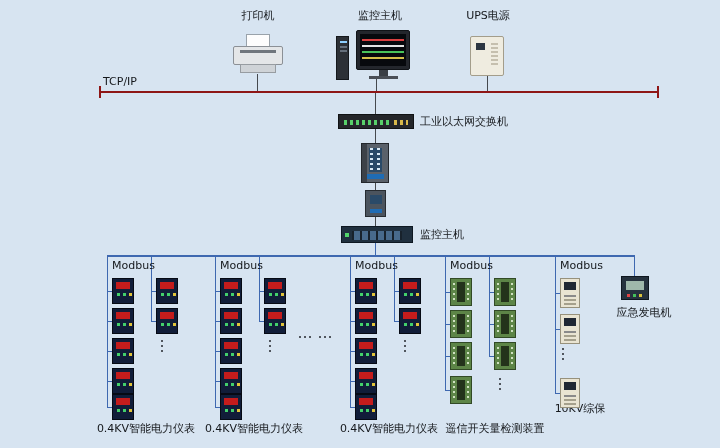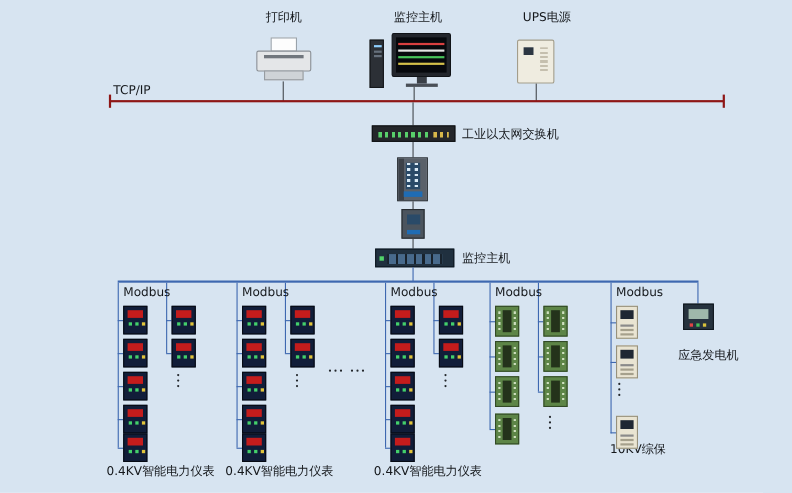--- a/index.html
+++ b/index.html
@@ -101,21 +101,21 @@
   .vdots { box-shadow:0 5px 0 #23272c, 0 10px 0 #23272c; }
   .hdots { box-shadow:5px 0 0 #23272c, 10px 0 0 #23272c, 20px 0 0 #23272c, 25px 0 0 #23272c, 30px 0 0 #23272c; }
 </style>
 </head>
 <body>
 
 <div id="canvas">
 
   <div class="lbl ctr" style="left:228px; top:9px; width:60px;">打印机</div>
   <div class="lbl ctr" style="left:340px; top:9px; width:80px;">监控主机</div>
-  <div class="lbl ctr" style="left:457px; top:9px; width:62px;text-align:right;">UPS电源</div>
+  <div class="lbl ctr" style="left:457px; top:9px; width:62px;">UPS电源</div>
 
   <div class="icon printer">
     <div class="pr-paper"></div>
     <div class="pr-body"></div>
     <div class="pr-tray"></div>
   </div>
 
   <div class="icon computer">
     <div class="pc-tower"></div>
     <div class="pc-mon">
@@ -177,25 +177,26 @@
   <div class="lbl" style="left:560px; top:259px;">Modbus</div>
 
   <div class="dots vdots" style="left:161px; top:340px;"></div>
   <div class="dots vdots" style="left:269px; top:340px;"></div>
   <div class="dots vdots" style="left:404px; top:340px;"></div>
   <div class="dots vdots" style="left:499px; top:378px;"></div>
   <div class="dots vdots" style="left:562px; top:348px;"></div>
   <div class="dots hdots" style="left:299px; top:336px;"></div>
 
   <div class="icon genctrl"></div>
-  <div class="lbl ctr" style="left:608px; top:316px; width:72px;">应急发电机</div>
+  <div class="lbl ctr" style="left:608px; top:306px; width:72px;">应急发电机</div>
 
   <div class="lbl ctr" style="left:90px;  top:422px; width:112px;">0.4KV智能电力仪表</div>
   <div class="lbl ctr" style="left:198px; top:422px; width:112px;">0.4KV智能电力仪表</div>
   <div class="lbl ctr" style="left:333px; top:422px; width:112px;">0.4KV智能电力仪表</div>
+  <div class="lbl ctr" style="left:433px; top:422px; width:124px;">遥信开关量检测装置</div>
   <div class="lbl ctr" style="left:537px; top:402px; width:86px;">10KV综保</div>
 
 <div class="ln blue" style="left: 107px; top: 291px; width: 5px; height: 1px;"></div>
     <div class="dev meter" style="left: 112px; top: 278px; width: 22px; height: 26px;"></div>
     <div class="ln blue" style="left: 107px; top: 321px; width: 5px; height: 1px;"></div>
     <div class="dev meter" style="left: 112px; top: 308px; width: 22px; height: 26px;"></div>
     <div class="ln blue" style="left: 107px; top: 351px; width: 5px; height: 1px;"></div>
     <div class="dev meter" style="left: 112px; top: 338px; width: 22px; height: 26px;"></div>
     <div class="ln blue" style="left: 107px; top: 381px; width: 5px; height: 1px;"></div>
     <div class="dev meter" style="left: 112px; top: 368px; width: 22px; height: 26px;"></div>

